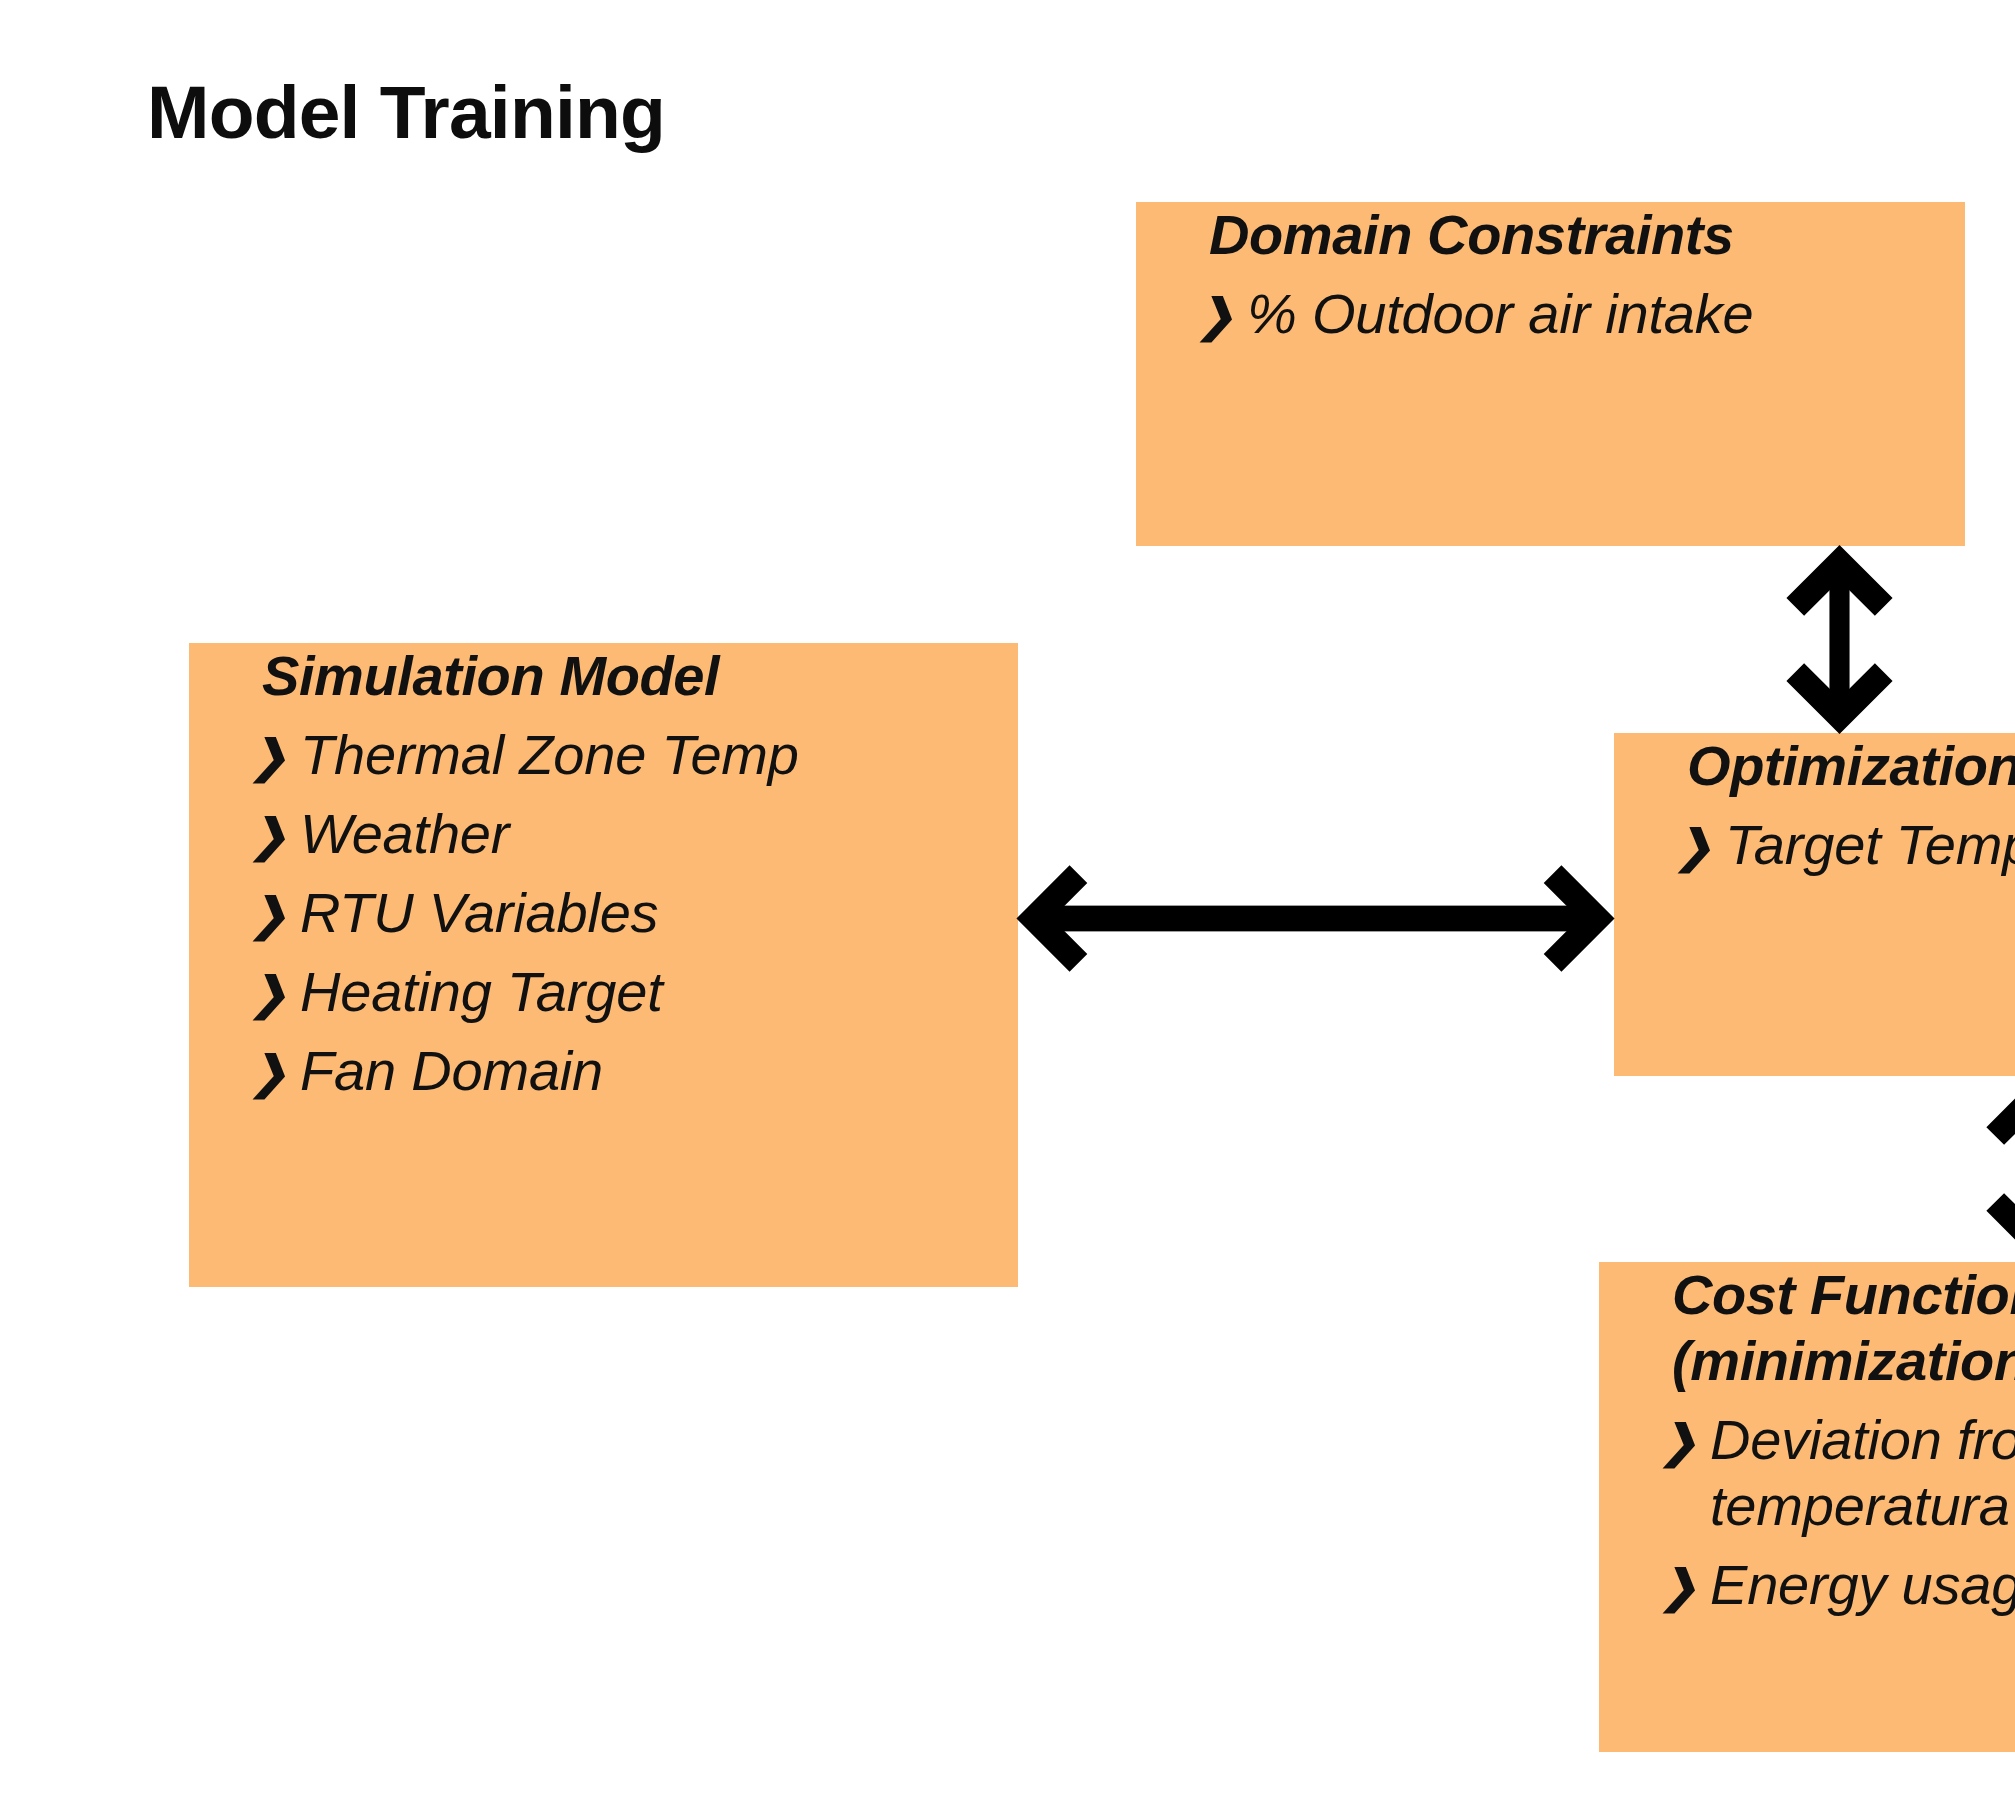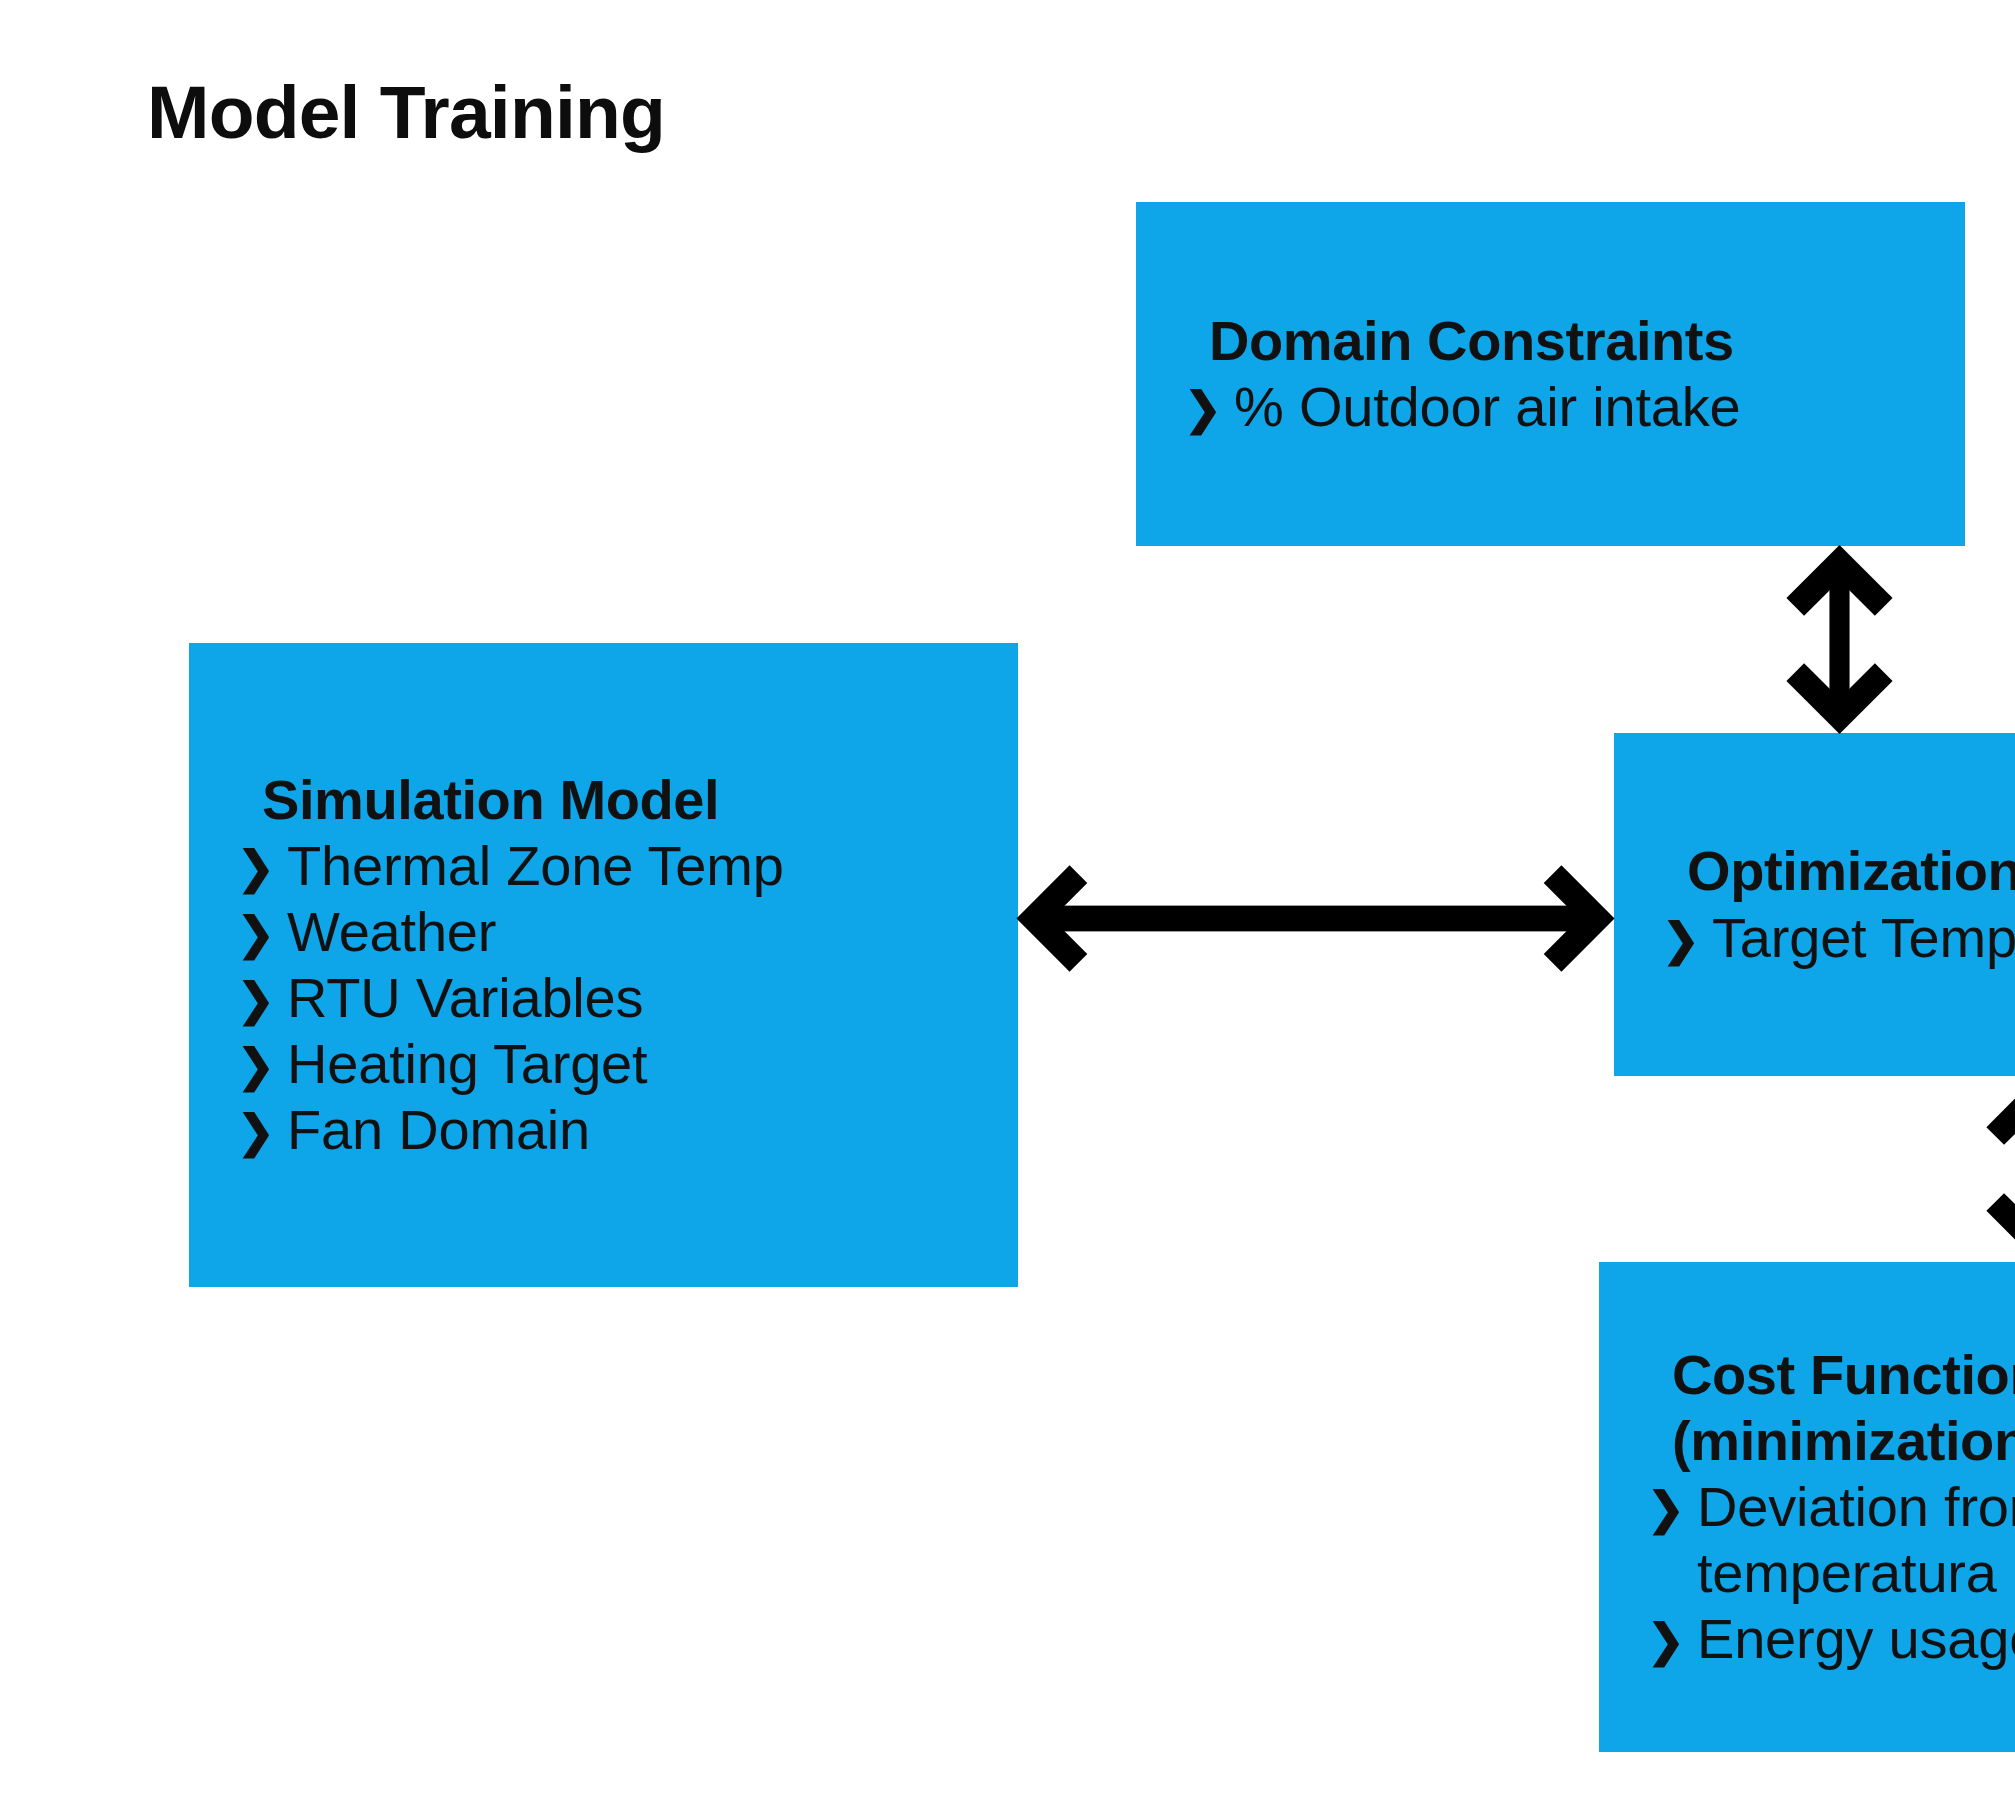--- a/index.html
+++ b/index.html
@@ -28,26 +28,27 @@
     letter-spacing: -0.8px;
     color: #0d0d0d;
     white-space: nowrap;
     line-height: 1.1;
     margin-left: 24px;
   }
 
   
   .node {
     position: absolute;
-    background: #0ea5e9;
+    background: #fdba74;
     box-sizing: border-box;
     display: flex;
     flex-direction: column;
-    justify-content: center;
+    justify-content: flex-start;
     color: #111111;
+    font-style: italic;
   }
   .node-inner {
     width: 100%;
   }
   .node-title {
     font-size: 56px;
     font-weight: bold;
     line-height: 1.18;
     letter-spacing: -0.4px;
     margin: 0;
@@ -56,21 +57,21 @@
   .bullets {
     list-style: none;
     margin: 0;
     padding: 0;
   }
   .bullet {
     font-size: 56px;
     font-weight: 400;
     line-height: 1.18;
     letter-spacing: -0.2px;
-    margin: 0;
+    margin: 13px;
     display: block;
     text-indent: -25px;
     padding-left: 25px;
   }
   .chev {
     font-weight: bold;
     font-size: 45px;
     display: inline-block;
     width: 25px;
     transform: translateY(-2.4px);

